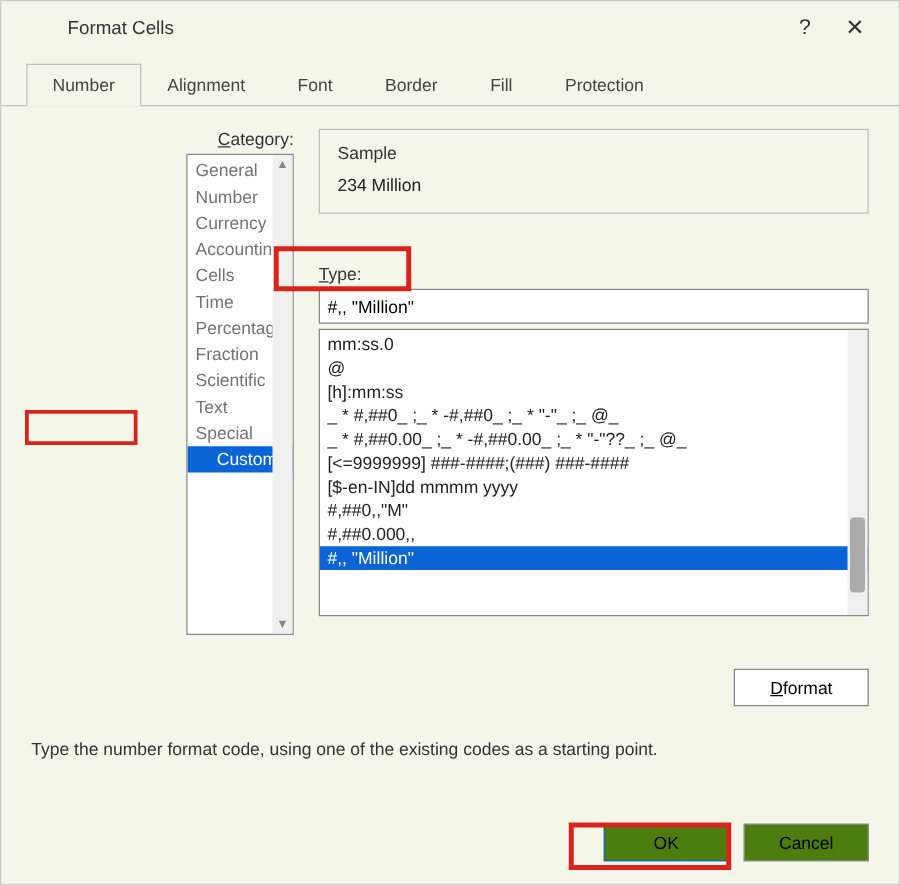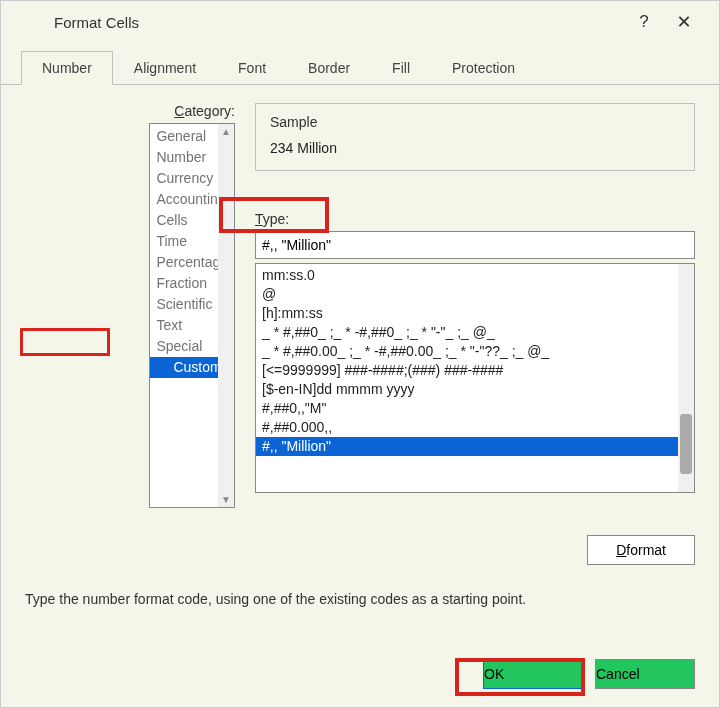--- a/index.html
+++ b/index.html
@@ -203,23 +203,23 @@
     }
     .footer {
       display: flex;
       justify-content: flex-end;
       gap: 12px;
       padding: 14px 24px 18px 24px;
     }
     .btn {
       padding: 6px 0;
       width: 100px;
-      text-align: left;
-      border: 1px solid #888;
-      background: #22c55e;
+      text-align: center;
+      border: 1px solid #888;
+      background: #4d7c0f;
       font-size: 14px;
       cursor: pointer;
     }
     .btn.ok {
       border: 1px solid #0a64d6;
     }
     .red-box-custom {
       position: absolute;
       border: 3px solid #d9241c;
       pointer-events: none;

